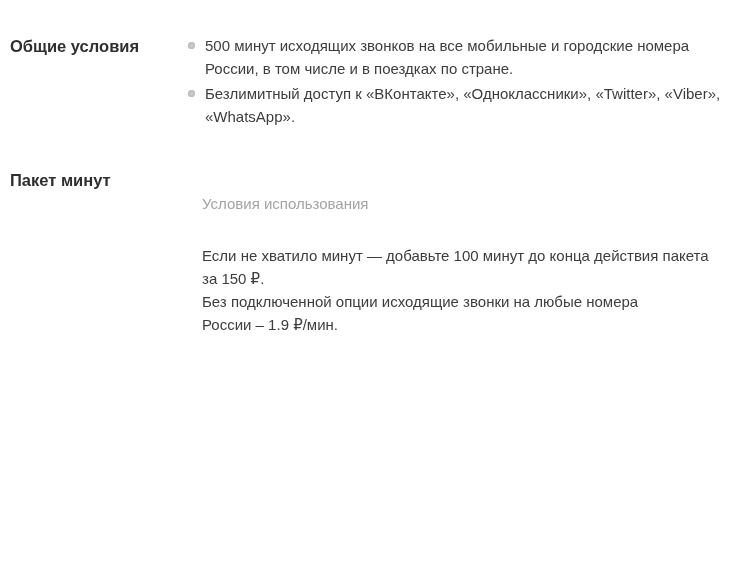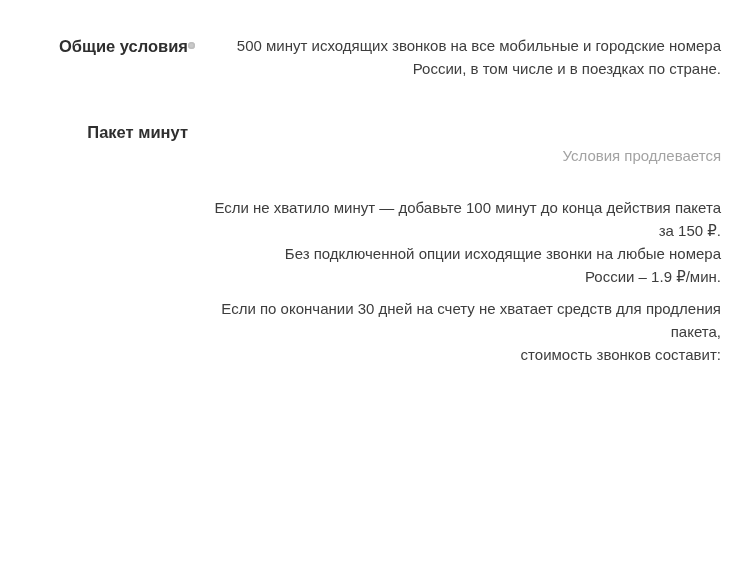--- a/index.html
+++ b/index.html
@@ -7,21 +7,21 @@
   body {
     width: 743px;
     height: 586px;
     background: #ffffff;
     font-family: "Liberation Sans", "DejaVu Sans", sans-serif;
     font-size: 15px;
     line-height: 23px;
     color: #3d3d3d;
     overflow: hidden;
   }
-  .page { padding: 34px 0 0 10px; text-align: right; }
+  .page { padding: 34px 0 0 10px; }
   .row { display: flex; align-items: flex-start; }
   .row-label {
     flex: 0 0 178px;
     width: 178px;
     font-weight: 700;
     font-size: 16.5px;
     line-height: 22px;
     color: #2f2f2f;
     padding-top: 1px;
   }
@@ -60,33 +60,36 @@
 
   <section class="row row-general">
     <div class="row-label">Общие условия</div>
     <div class="row-content">
       <ul class="bullets">
         <li>
           <span class="dot"></span>
           <span class="txt">500 минут исходящих звонков на все мобильные и городские номера
 России, в том числе и в поездках по стране.</span>
         </li>
+        <li>
+          <span class="dot"></span>
+          <span class="txt">Безлимитный доступ к «ВКонтакте», «Одноклассники», «Twitter», «Viber»,
+«WhatsApp».</span>
+        </li>
       </ul>
     </div>
   </section>
 
   <section class="row row-minutes">
     <div class="row-label">Пакет минут</div>
     <div class="row-content">
-      <p class="para subheading">Условия продлевается</p>
+      <p class="para subheading">Условия использования</p>
       <p class="para para-add-minutes">Если не хватило минут — добавьте 100 минут до конца действия пакета за 150 ₽.
 Без подключенной опции исходящие звонки на любые номера
 России – 1.9 ₽/мин.</p>
-      <p class="para para-insufficient">Если по окончании 30 дней на счету не хватает средств для продления пакета,
-стоимость звонков составит:</p>
       <ul class="bullets">
         <li>
           
           
         </li>
 
       </ul>
     </div>
   </section>
 

